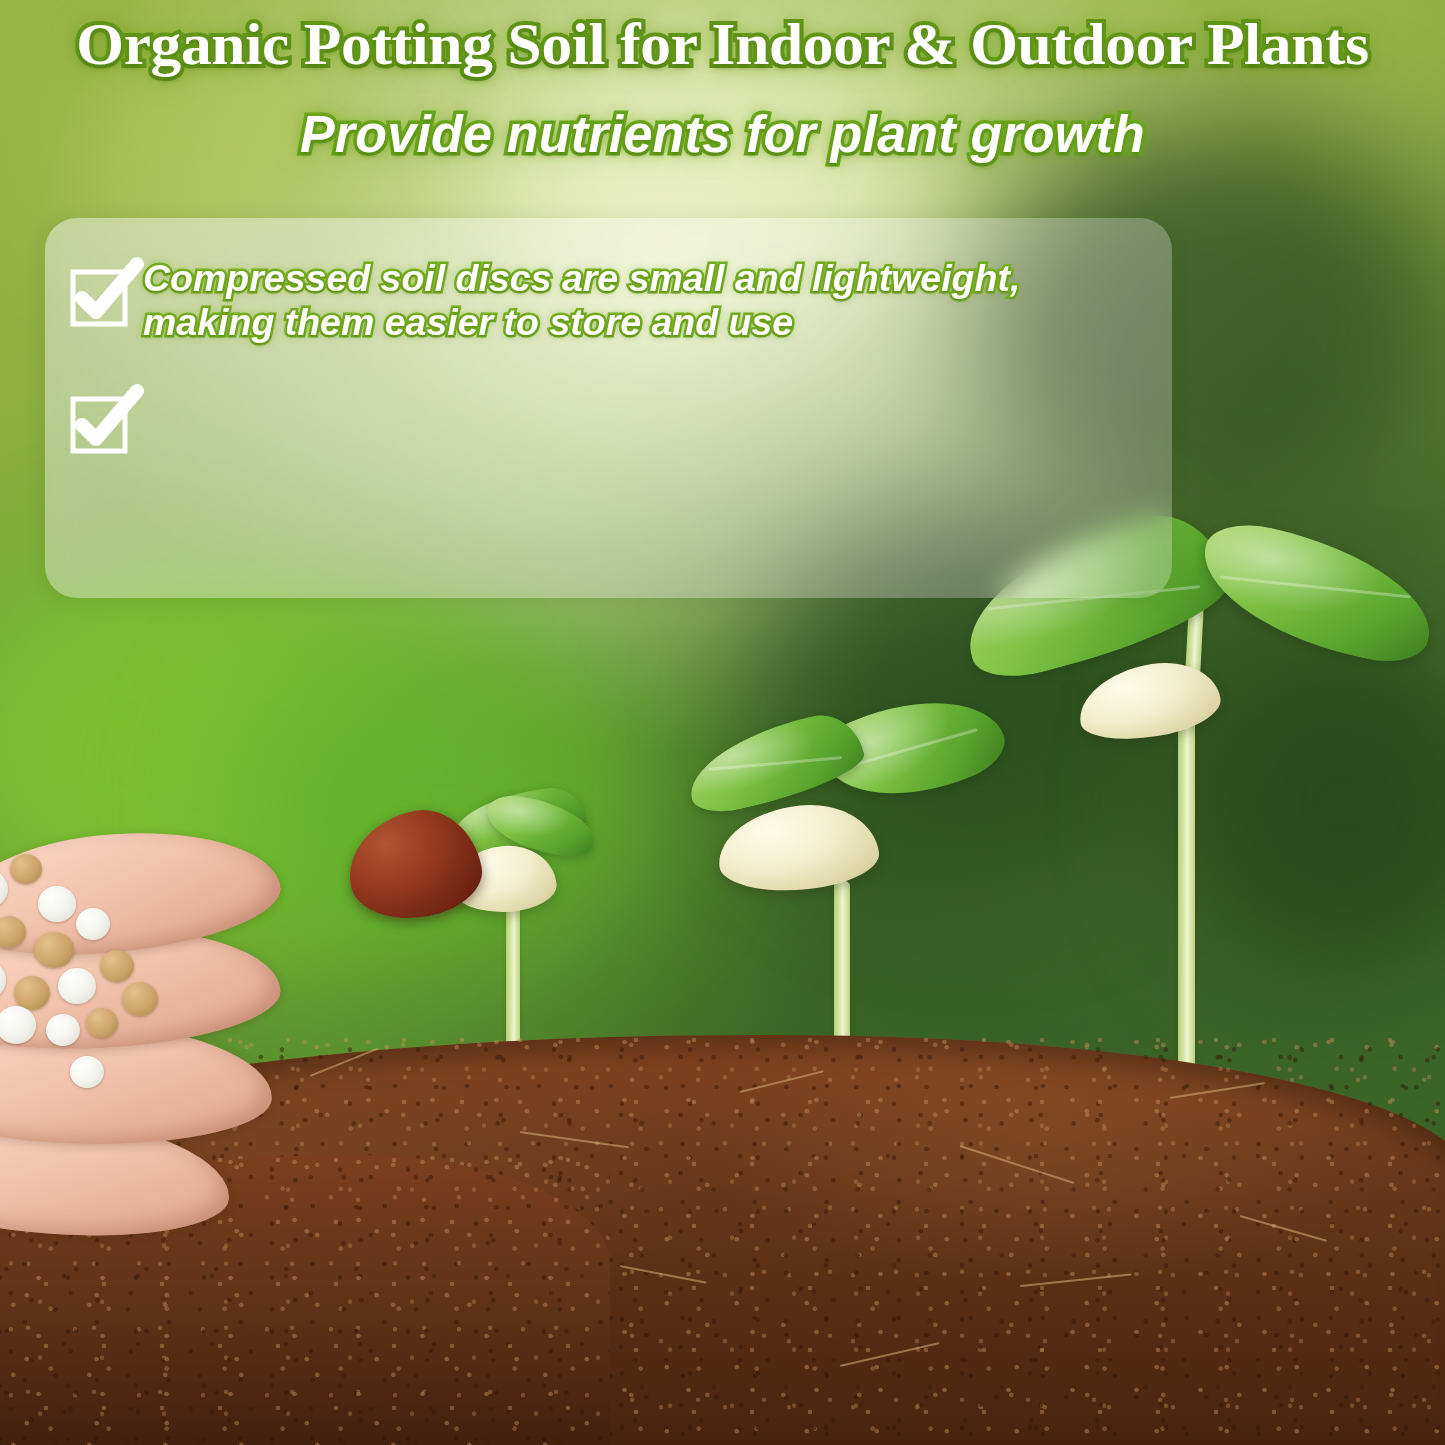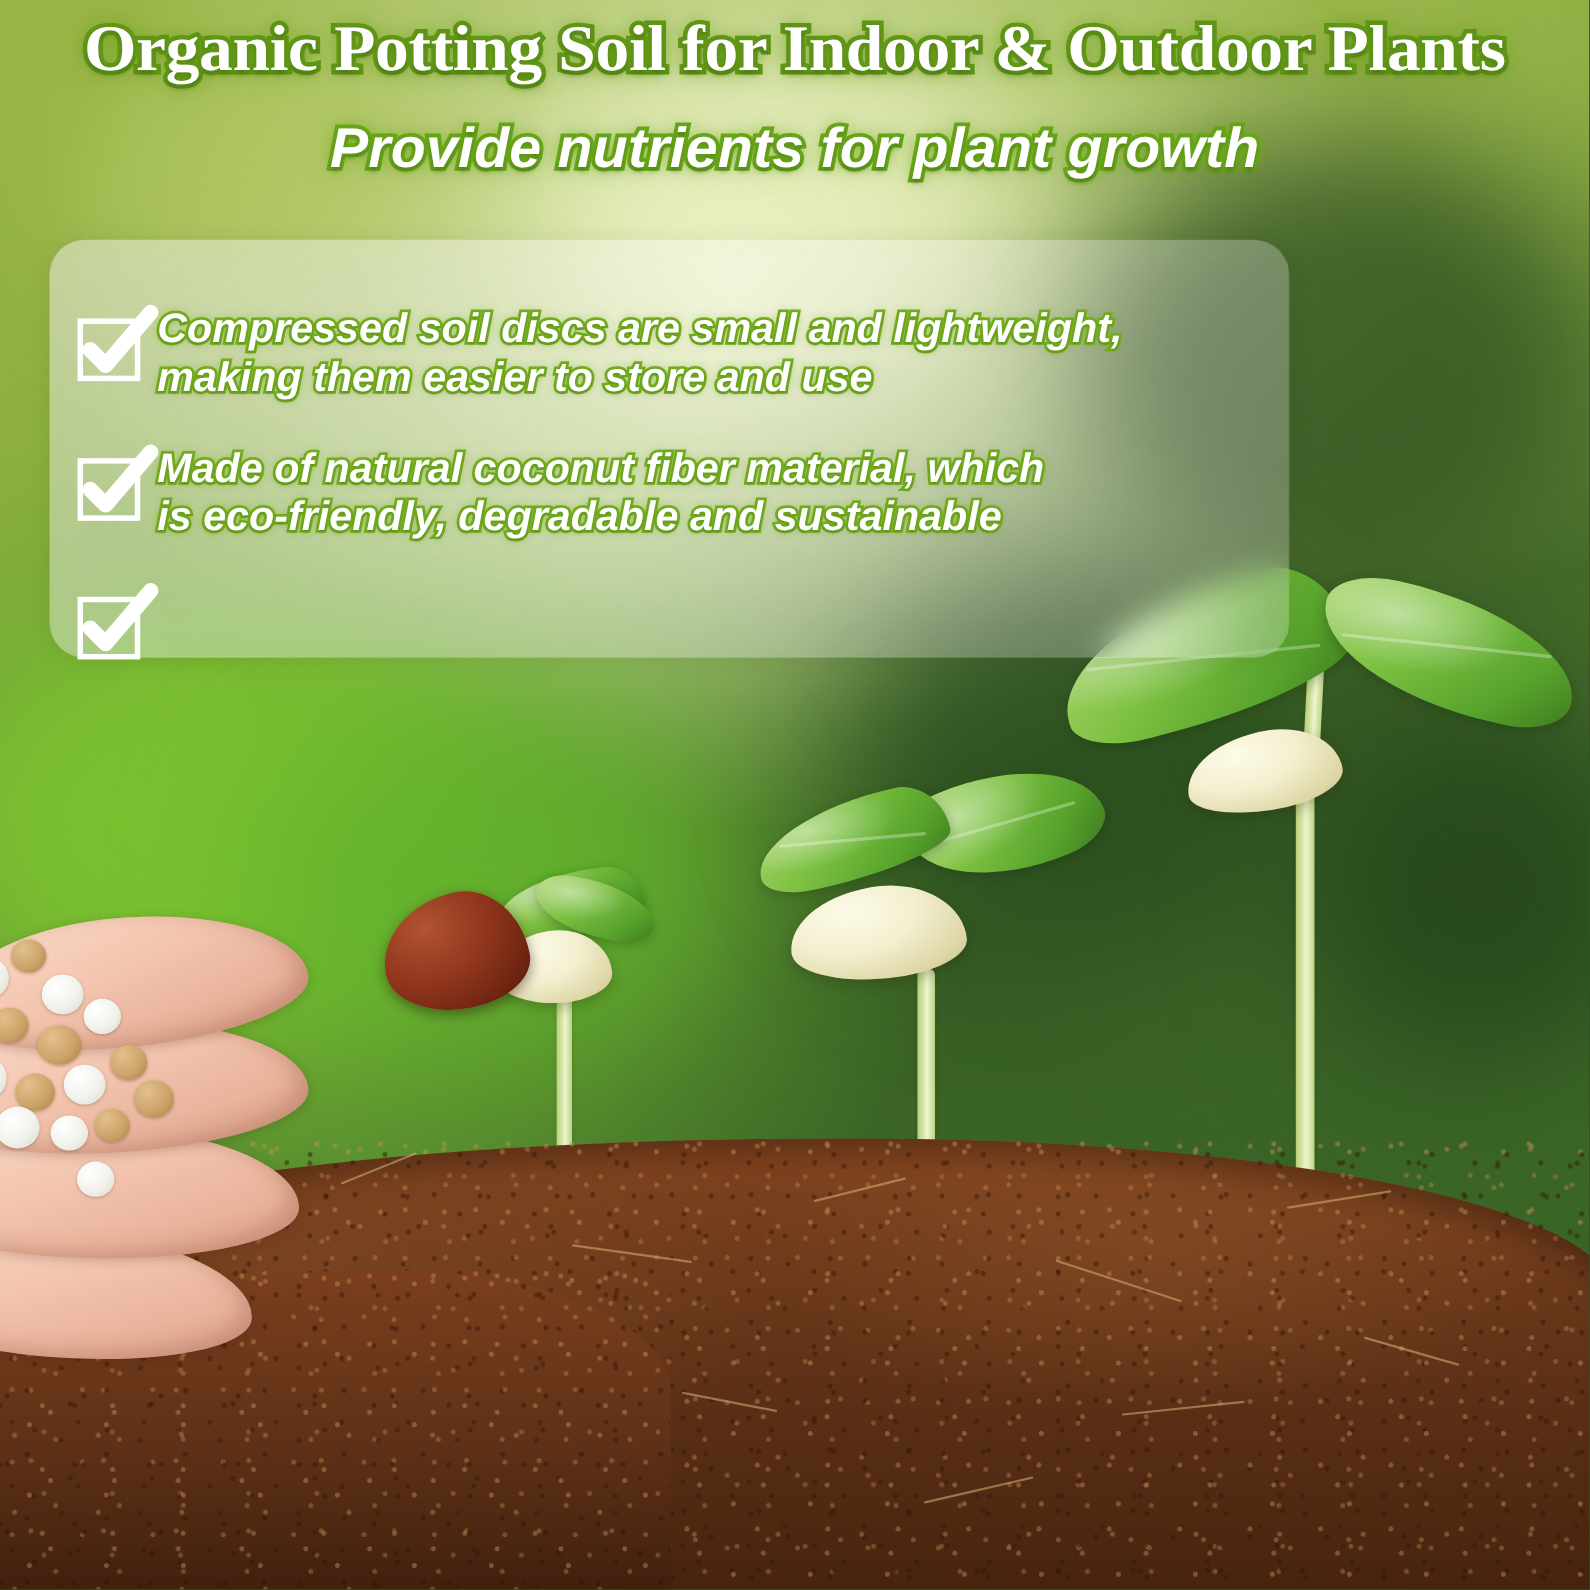--- a/index.html
+++ b/index.html
@@ -137,21 +137,21 @@
   
   .panel{
     position:absolute;left:45px;top:218px;width:1127px;height:380px;
     border-radius:32px;
     background:linear-gradient(135deg,rgba(255,255,255,.42) 0%,rgba(255,255,255,.30) 45%,rgba(255,255,255,.22) 100%);
     backdrop-filter:blur(14px) saturate(.85);
     -webkit-backdrop-filter:blur(14px) saturate(.85);
     box-shadow:0 2px 20px rgba(40,60,20,.12);
   }
 
-  .bullets{position:absolute;left:45px;top:232px;width:1127px;height:380px;
+  .bullets{position:absolute;left:45px;top:212px;width:1127px;height:380px;
            padding:44px 34px 0 24px;}
   .bullet{display:flex;align-items:flex-start;margin-bottom:38px;}
   .bullet:last-child{margin-bottom:0;}
 
   .cbox{position:relative;width:74px;height:66px;flex:0 0 74px;margin-top:6px;}
   .cbox svg{position:absolute;left:0;top:0;overflow:visible;}
 
   .btext{
     font-family:"Liberation Sans", sans-serif;
     font-weight:700;font-style:italic;font-size:37.5px;line-height:1.18;
@@ -264,35 +264,25 @@
       <div class="cbox">
         <svg width="74" height="66" viewBox="0 0 74 66" aria-hidden="true">
           <rect x="4" y="10" width="52" height="52" fill="none" stroke="#ffffff" stroke-width="5"></rect>
           <path d="M13 36 L27 50 L68 2" fill="none" stroke="#ffffff" stroke-width="14" stroke-linecap="round" stroke-linejoin="round"></path>
         </svg>
       </div>
       <div class="btext">Compressed soil discs are small and lightweight,
 making them easier to store and use</div>
     </div>
 
+
     <div class="bullet">
       <div class="cbox">
         <svg width="74" height="66" viewBox="0 0 74 66" aria-hidden="true">
           <rect x="4" y="10" width="52" height="52" fill="none" stroke="#ffffff" stroke-width="5"></rect>
           <path d="M13 36 L27 50 L68 2" fill="none" stroke="#ffffff" stroke-width="14" stroke-linecap="round" stroke-linejoin="round"></path>
         </svg>
       </div>
-      <div class="btext">Made of natural coconut fiber material, which
-is eco-friendly, degradable and sustainable</div>
-    </div>
-
-    <div class="bullet">
-      <div class="cbox">
-        <svg width="74" height="66" viewBox="0 0 74 66" aria-hidden="true">
-          <rect x="4" y="10" width="52" height="52" fill="none" stroke="#ffffff" stroke-width="5"></rect>
-          <path d="M13 36 L27 50 L68 2" fill="none" stroke="#ffffff" stroke-width="14" stroke-linecap="round" stroke-linejoin="round"></path>
-        </svg>
-      </div>
     </div>
 
   </div>
 
 </div>
 
 </body></html>

